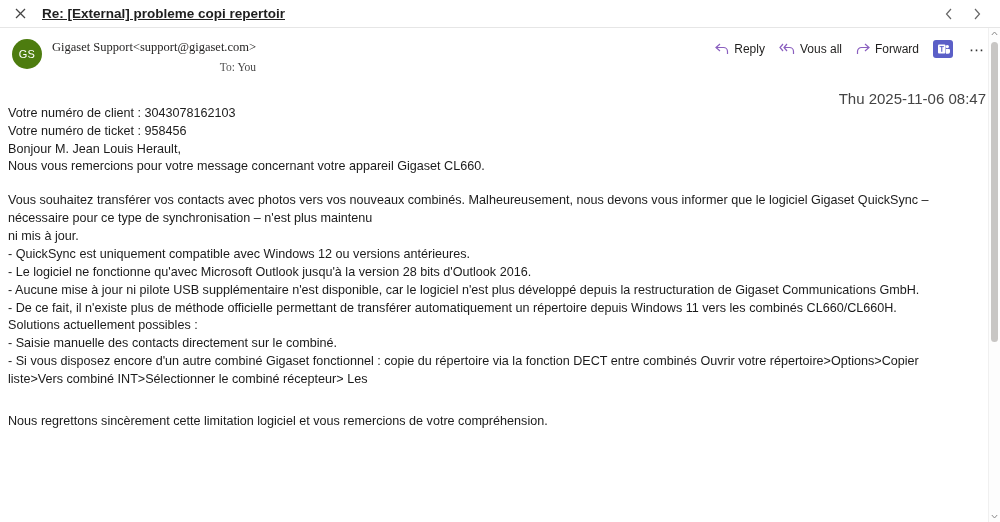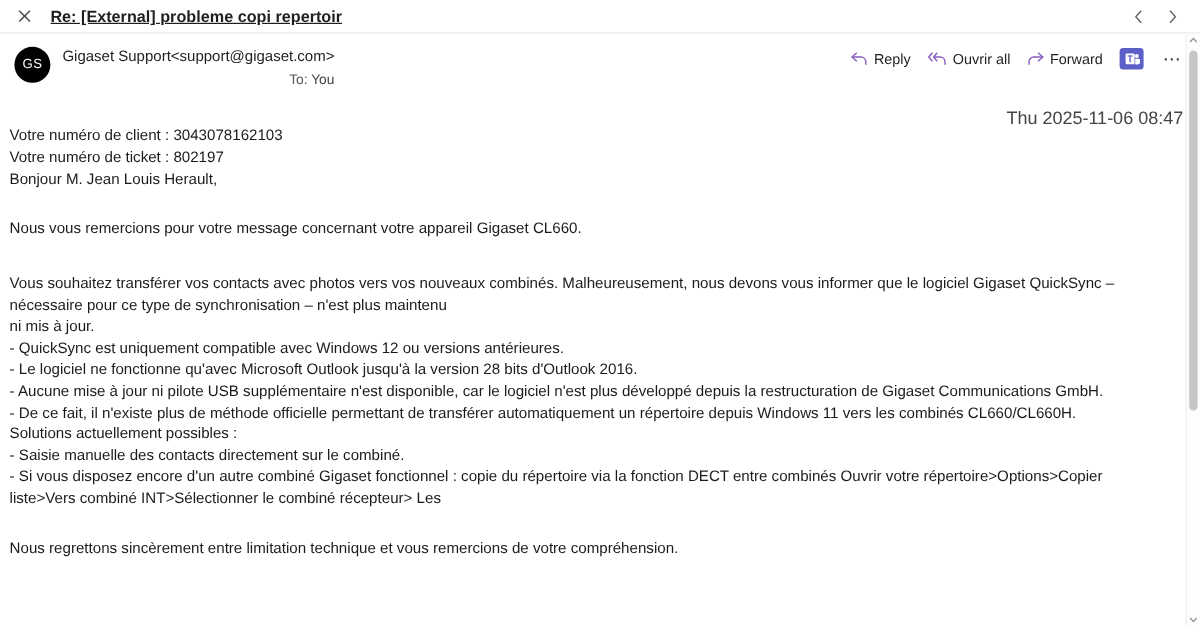--- a/index.html
+++ b/index.html
@@ -69,33 +69,34 @@
     box-sizing: border-box;
   }
   .hdr-row {
     display: flex;
     align-items: flex-start;
   }
   .avatar {
     width: 30px;
     height: 30px;
     border-radius: 50%;
-    background: #000000;
+    background: #4d7c0f;
     color: #fff;
     font-size: 11px;
     display: flex;
     align-items: center;
     justify-content: center;
     flex: none;
     margin-top: 1px;
     letter-spacing: .3px;
   }
   .sender-block {
     margin-left: 10px;
     line-height: 1.45;
+    font-family: Liberation Serif, serif;
   }
   .sender-name {
     font-size: 12.5px;
     color: #201f1e;
   }
   .to-line {
     font-size: 11.5px;
     color: #444;
     margin-top: 3px;
     text-align: right;
@@ -244,21 +245,21 @@
       </div>
 
       <div class="action">
         <span class="act-ico">
           <svg width="16" height="12" viewBox="0 0 16 12" aria-hidden="true">
             <polyline points="4,1 1,4.5 4,8" fill="none" stroke="#8a5fbf" stroke-width="1.2"></polyline>
             <polyline points="8,1 5,4.5 8,8" fill="none" stroke="#8a5fbf" stroke-width="1.2"></polyline>
             <path d="M5.2,4.5 H10.5 a4,4 0 0 1 4,4 V11" fill="none" stroke="#8a5fbf" stroke-width="1.2"></path>
           </svg>
         </span>
-        <span>Ouvrir all</span>
+        <span>Vous all</span>
       </div>
 
       <div class="action">
         <span class="act-ico fwd">
           <svg width="14" height="12" viewBox="0 0 14 12" aria-hidden="true">
             <polyline points="9,1 13,4.5 9,8" fill="none" stroke="#8a5fbf" stroke-width="1.2"></polyline>
             <path d="M12.4,4.5 H5.5 a4,4 0 0 0 -4,4 V11" fill="none" stroke="#8a5fbf" stroke-width="1.2"></path>
           </svg>
         </span>
         <span>Forward</span>
@@ -277,39 +278,39 @@
       <div class="ellipsis">⋯</div>
     </div>
   </div>
   <div class="timestamp">Thu 2025-11-06 08:47</div>
 </div>
 
 <div class="body">
   <div class="spacer-lg"></div>
 
   <p>Votre numéro de client : 3043078162103</p>
-  <p>Votre numéro de ticket : 802197</p>
+  <p>Votre numéro de ticket : 958456</p>
 
   <p class="blk">Bonjour M. Jean Louis Herault,</p>
 
-  <p class="blk" style="margin-top:24px">Nous vous remercions pour votre message concernant votre appareil Gigaset CL660.</p>
-
-  <p class="blk" style="margin-top:28px">Vous souhaitez transférer vos contacts avec photos vers vos nouveaux combinés. Malheureusement, nous devons vous informer que le logiciel Gigaset QuickSync – nécessaire pour ce type de synchronisation – n'est plus maintenu</p>
+  <p class="blk" style="">Nous vous remercions pour votre message concernant votre appareil Gigaset CL660.</p>
+
+  <p class="blk" style="margin-top:16px">Vous souhaitez transférer vos contacts avec photos vers vos nouveaux combinés. Malheureusement, nous devons vous informer que le logiciel Gigaset QuickSync – nécessaire pour ce type de synchronisation – n'est plus maintenu</p>
   <p>ni mis à jour.</p>
 
   <p>- QuickSync est uniquement compatible avec Windows 12 ou versions antérieures.</p>
   <p>- Le logiciel ne fonctionne qu'avec Microsoft Outlook jusqu'à la version 28 bits d'Outlook 2016.</p>
   <p>- Aucune mise à jour ni pilote USB supplémentaire n'est disponible, car le logiciel n'est plus développé depuis la restructuration de Gigaset Communications GmbH.</p>
   <p>- De ce fait, il n'existe plus de méthode officielle permettant de transférer automatiquement un répertoire depuis Windows 11 vers les combinés CL660/CL660H.</p>
 
   <p class="blk">Solutions actuellement possibles :</p>
   <p>- Saisie manuelle des contacts directement sur le combiné.</p>
   <p>- Si vous disposez encore d'un autre combiné Gigaset fonctionnel : copie du répertoire via la fonction DECT entre combinés Ouvrir votre répertoire&gt;Options&gt;Copier liste&gt;Vers combiné INT&gt;Sélectionner le combiné récepteur&gt; Les</p>
 
-  <p class="blk" style="margin-top:24px">Nous regrettons sincèrement entre limitation technique et vous remercions de votre compréhension.</p>
+  <p class="blk" style="margin-top:24px">Nous regrettons sincèrement cette limitation logiciel et vous remercions de votre compréhension.</p>
 
 </div>
 
 <div class="scrollbar">
   <div class="scroll-up">
     <svg width="7" height="5" viewBox="0 0 7 5" aria-hidden="true">
       <polyline points="0.8,4 3.5,1 6.2,4" fill="none" stroke="#8a8a8a" stroke-width="1"></polyline>
     </svg>
   </div>
   <div class="scroll-thumb"></div>

